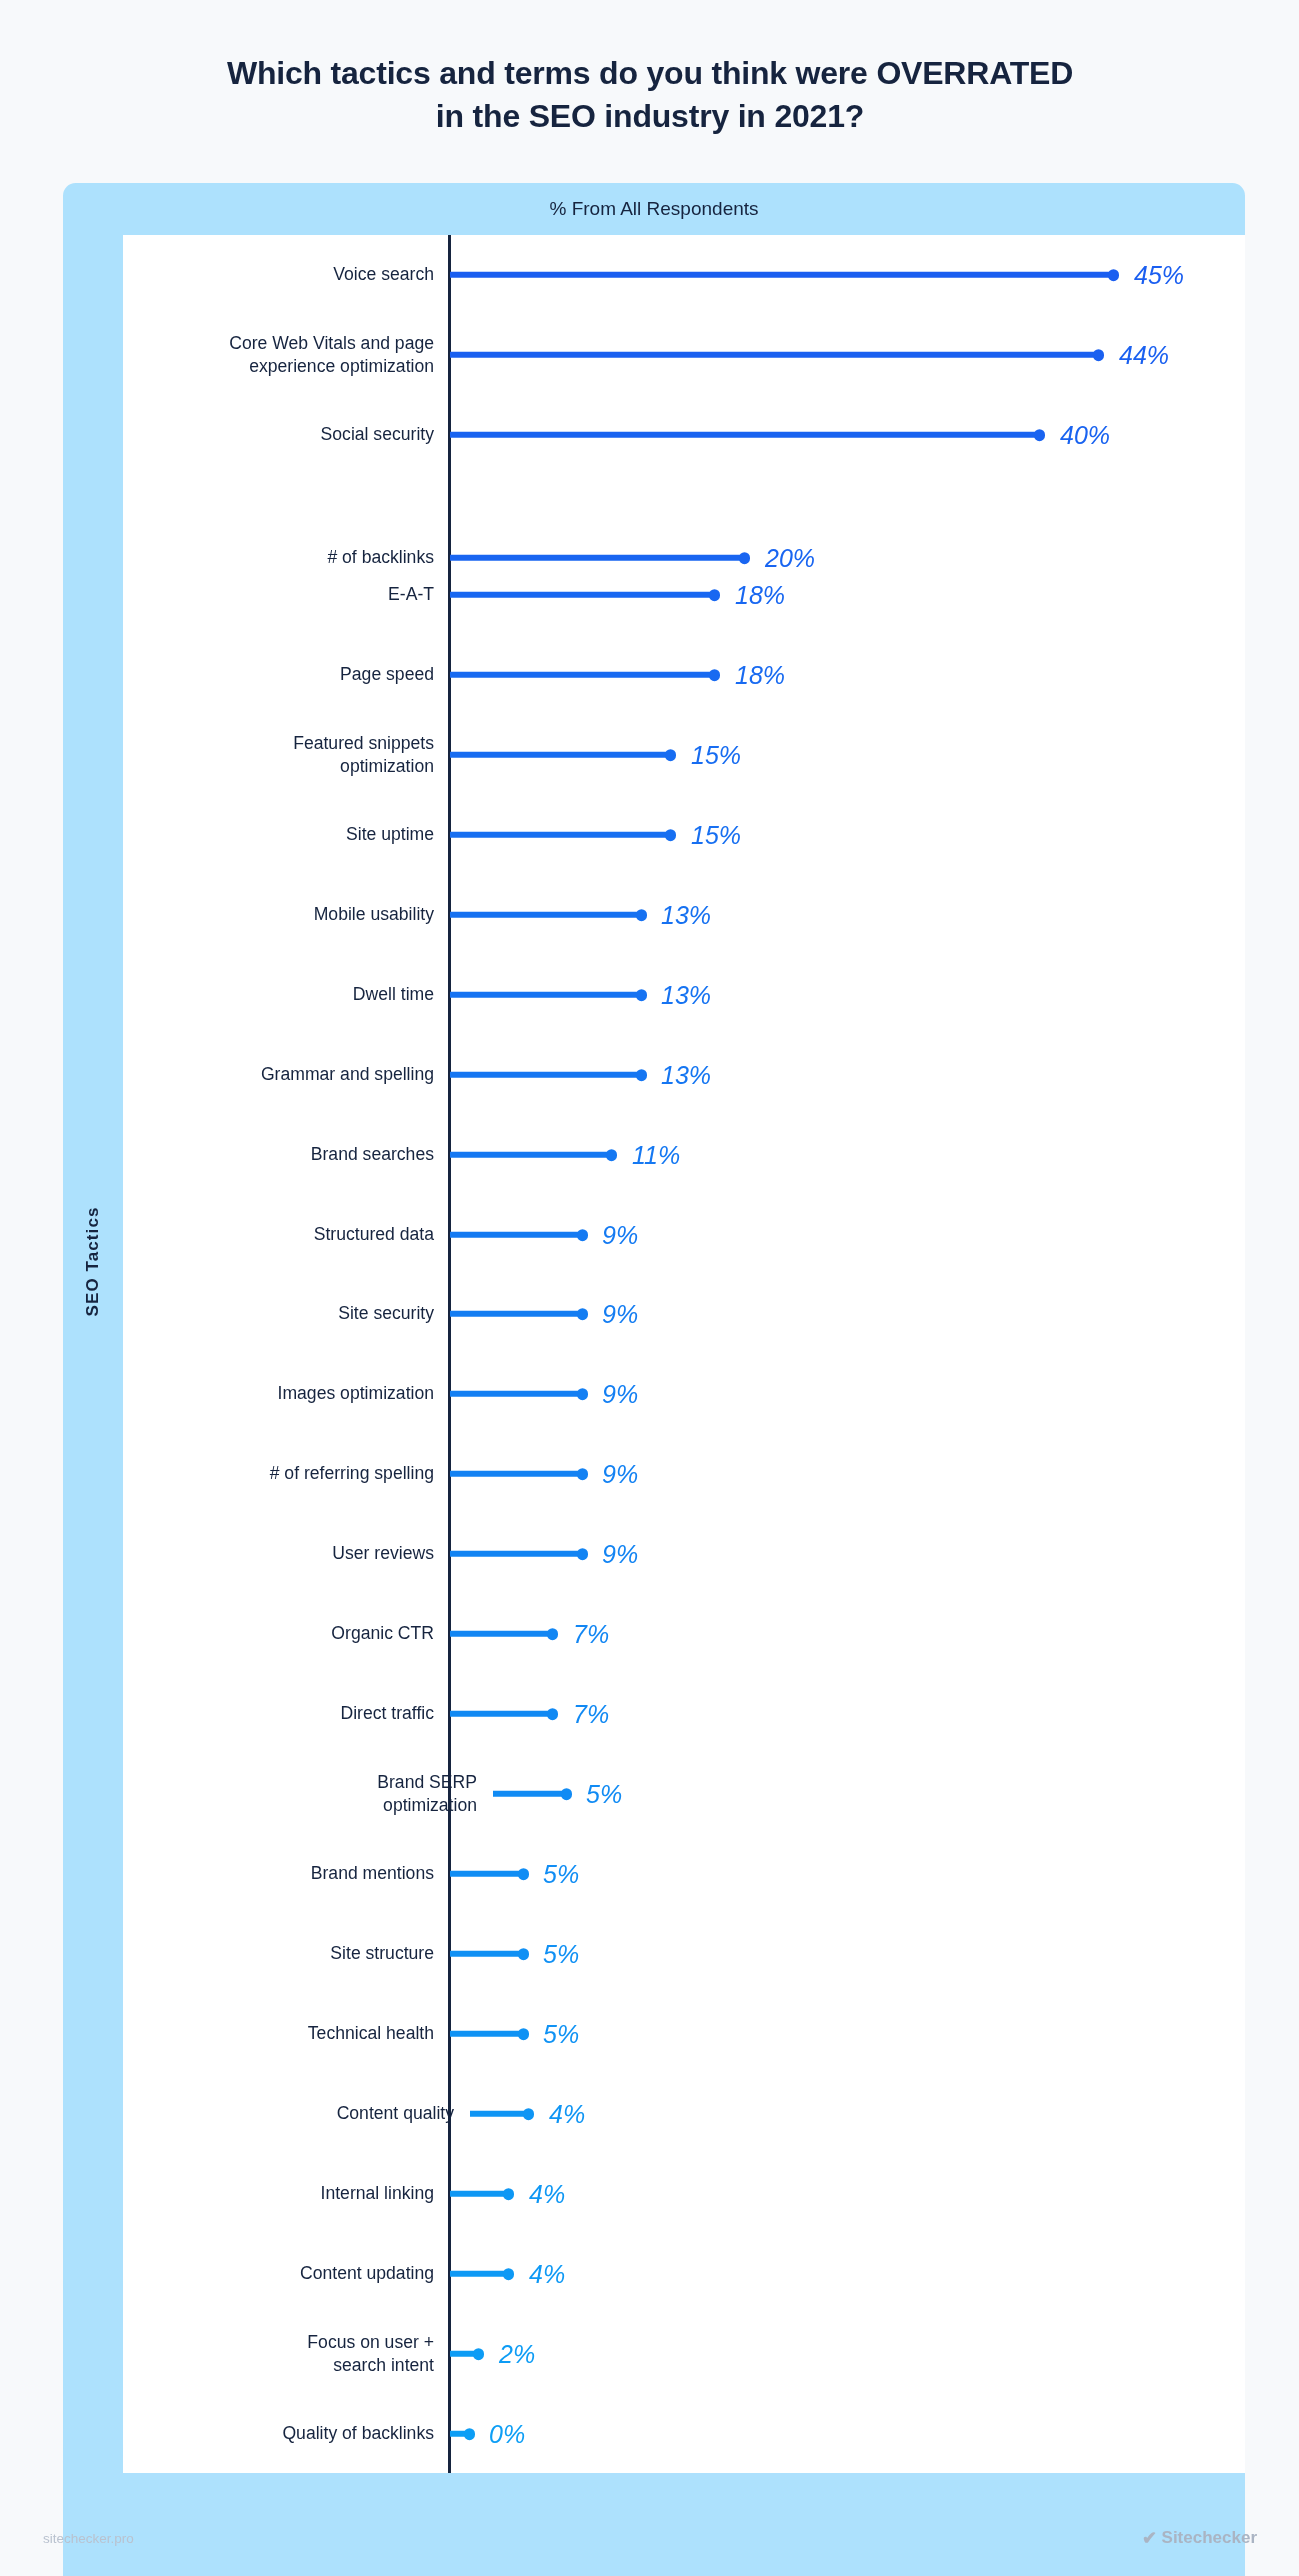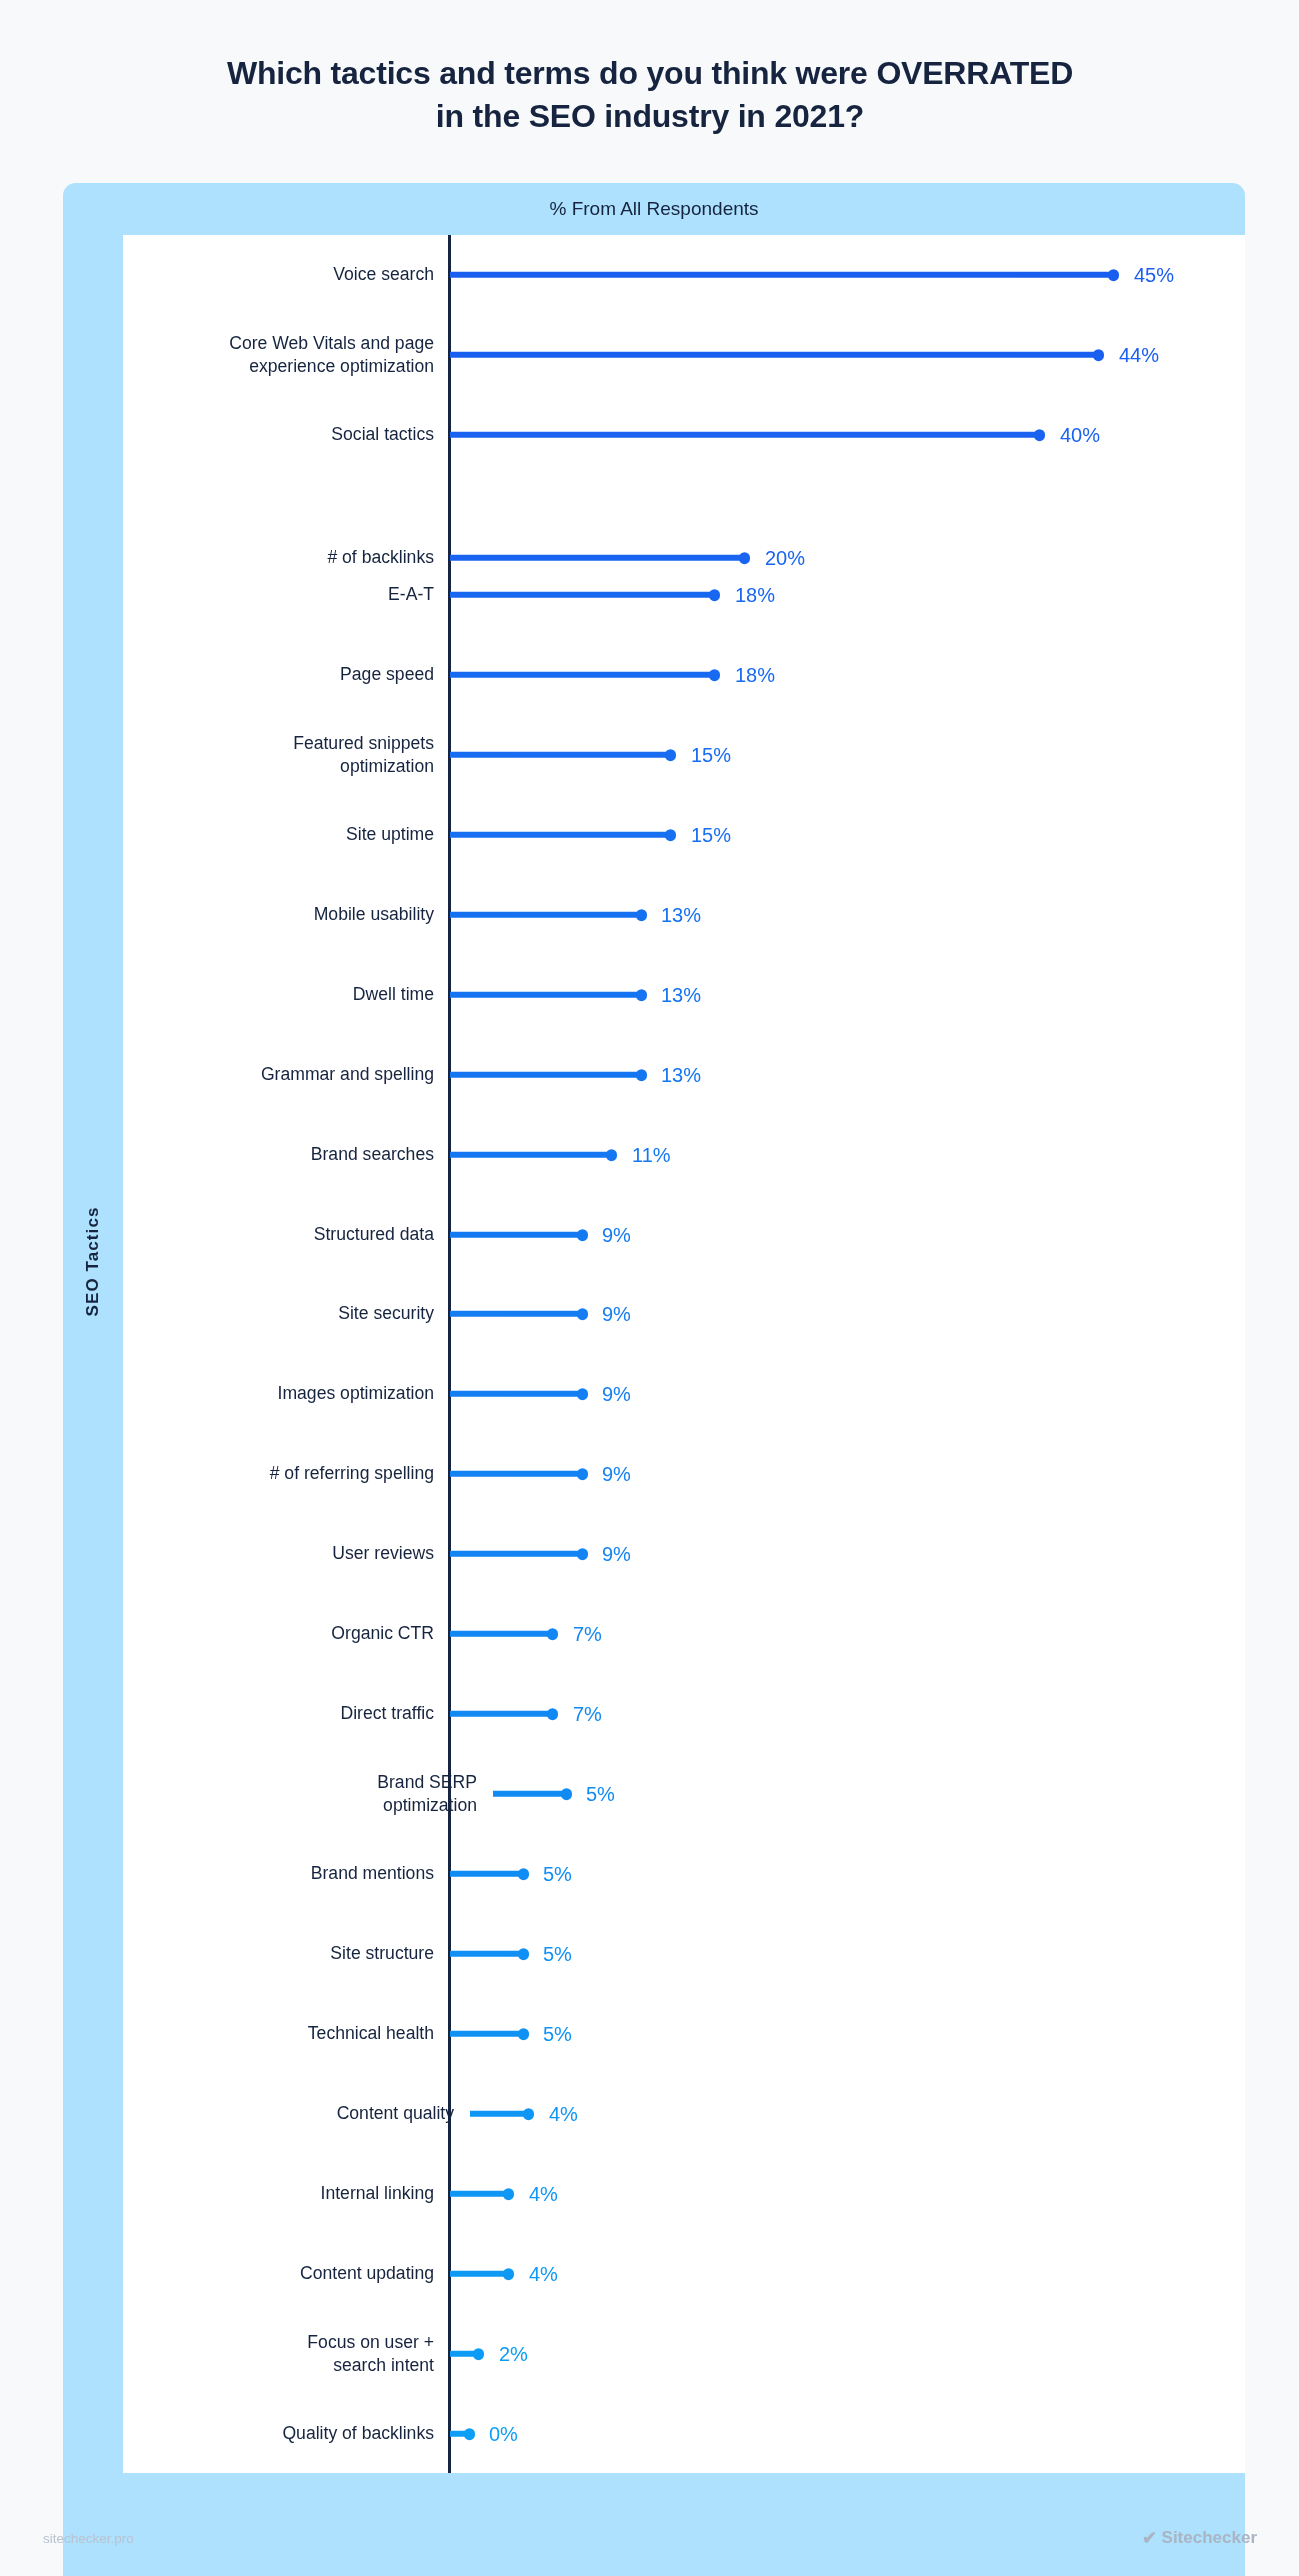--- a/index.html
+++ b/index.html
@@ -118,23 +118,24 @@
     top:50%;
     width:11.7px; height:11.7px;
     margin-left:-6.3px;
     transform:translateY(-50%);
     border-radius:50%;
   }
   .row-value {
     position:absolute;
     top:50%;
     transform:translateY(-50%);
-    font-size:20px;
+    font-size:25px;
     font-weight:500;
     white-space:nowrap;
+    font-style:italic;
   }
 
   
   #footer {
     position:absolute;
     left:0; top:2506px;
     width:1300px; height:70px;
   }
   #footer-url {
     position:absolute;
@@ -183,21 +184,21 @@
             <div class="row-value" style="left: 1011px; color: rgb(26, 94, 240);">45%</div>
           </div>
           <div class="chart-row" style="top: 99px;">
             <div class="row-label">Core Web Vitals and page
 experience optimization</div>
             <div class="row-bar" style="width: 649px; background: rgb(26, 96, 240);"></div>
             <div class="row-dot" style="left: 976px; background: rgb(26, 96, 240);"></div>
             <div class="row-value" style="left: 996px; color: rgb(26, 96, 240);">44%</div>
           </div>
           <div class="chart-row" style="top: 179px;">
-            <div class="row-label">Social tactics</div>
+            <div class="row-label">Social security</div>
             <div class="row-bar" style="width: 590px; background: rgb(25, 99, 240);"></div>
             <div class="row-dot" style="left: 917px; background: rgb(25, 99, 240);"></div>
             <div class="row-value" style="left: 937px; color: rgb(25, 99, 240);">40%</div>
           </div>
           <div class="chart-row" style="top: 259px; margin-top: 43px;">
             <div class="row-label"># of backlinks</div>
             <div class="row-bar" style="width: 295px; background: rgb(25, 101, 241);"></div>
             <div class="row-dot" style="left: 622px; background: rgb(25, 101, 241);"></div>
             <div class="row-value" style="left: 642px; color: rgb(25, 101, 241);">20%</div>
           </div>

